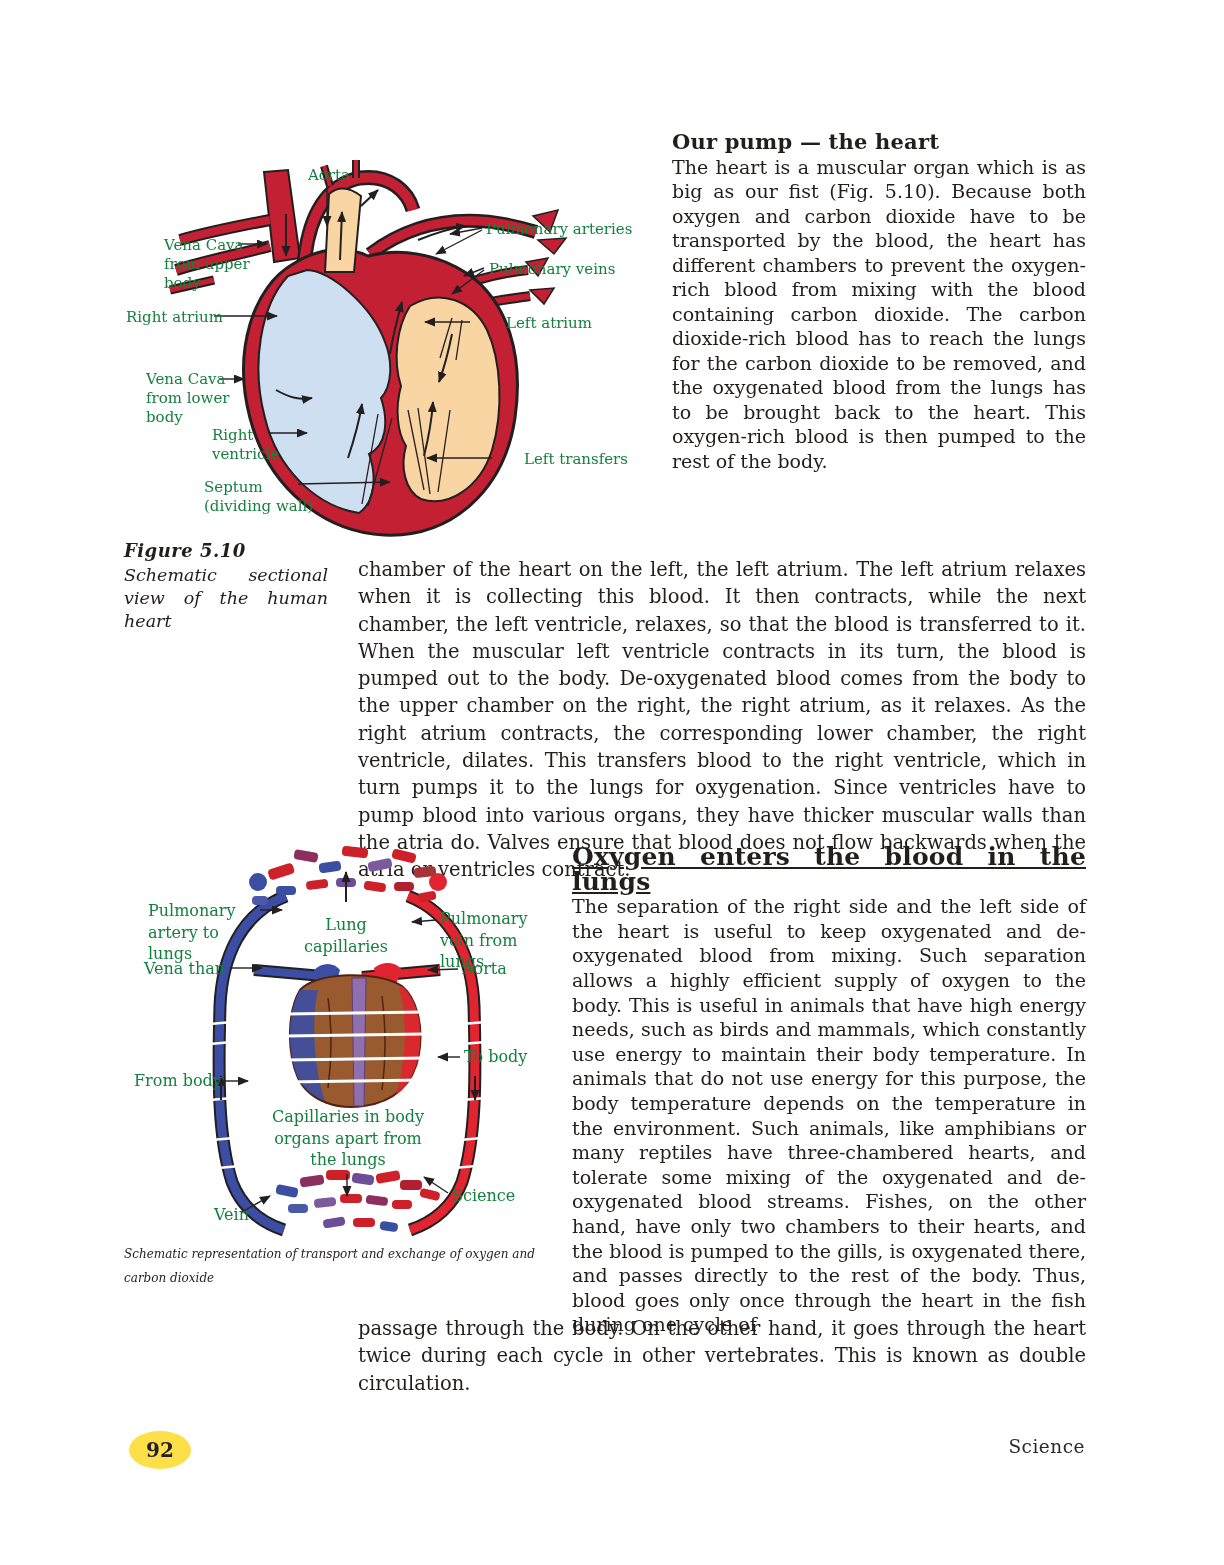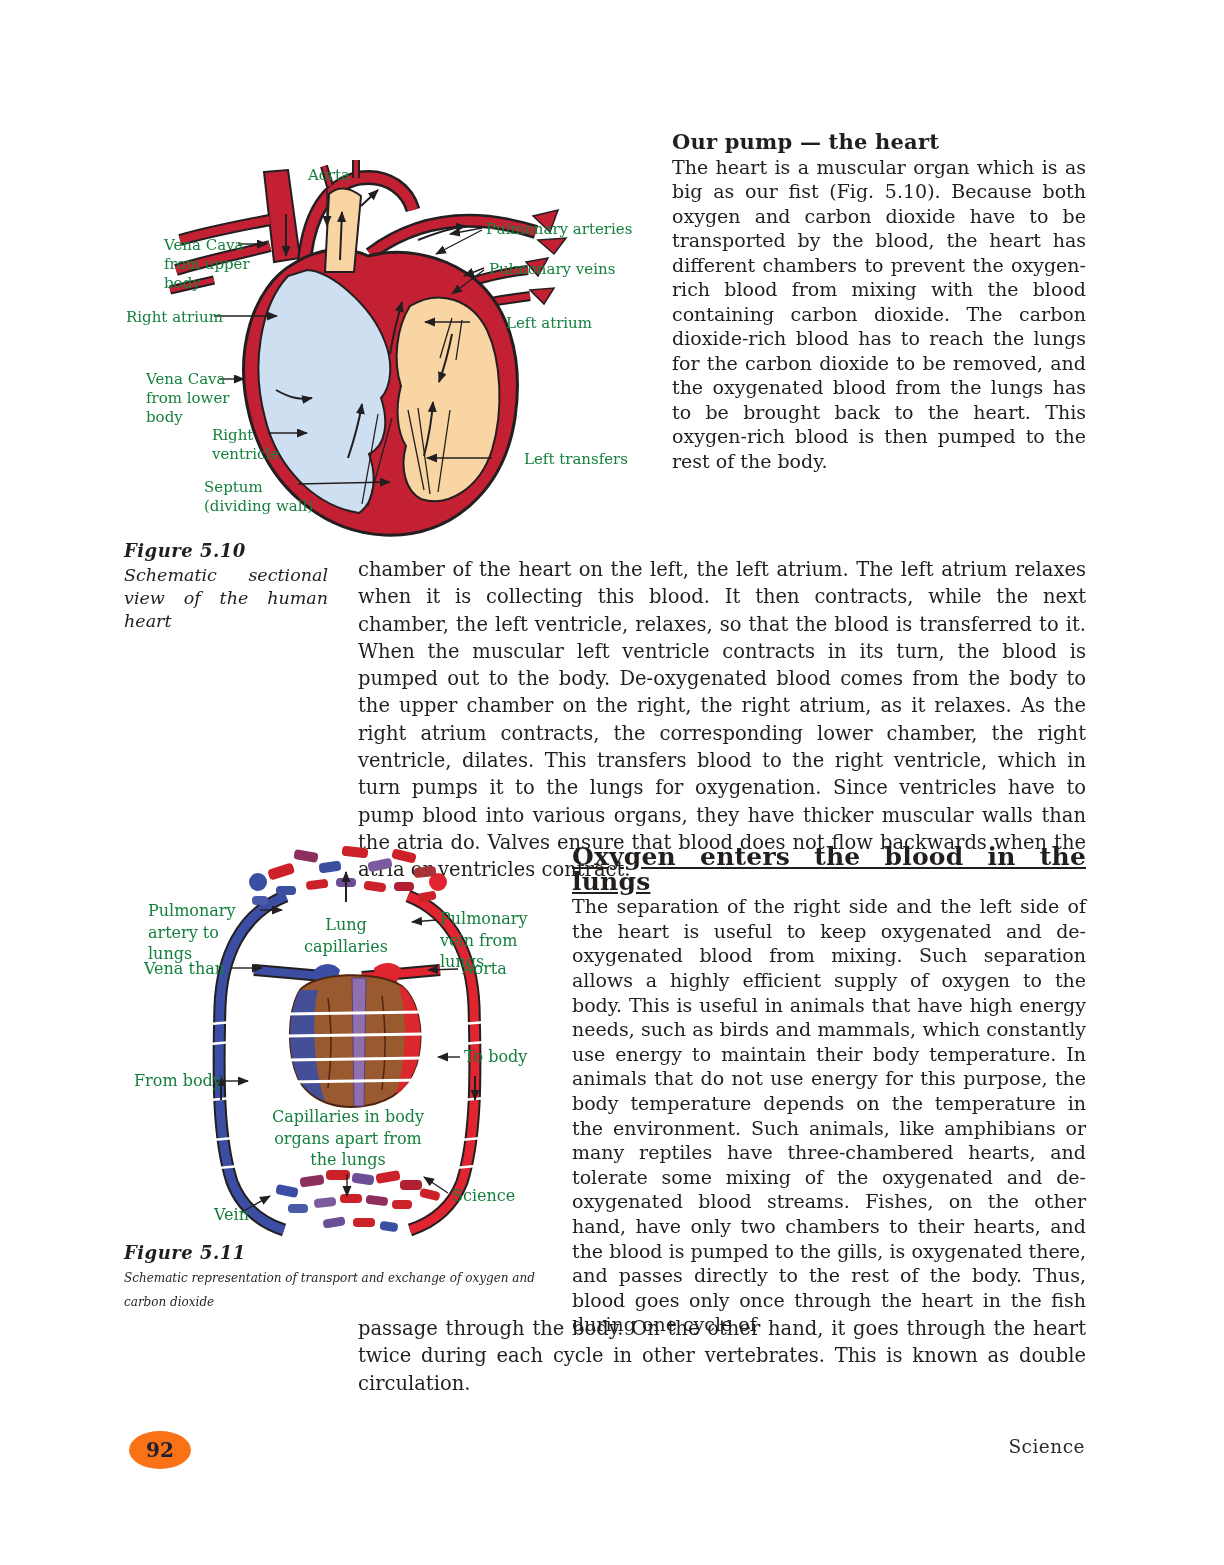--- a/index.html
+++ b/index.html
@@ -21,21 +21,21 @@
   
   .fig{position:absolute;}
   .fig svg{position:absolute;left:0;top:0;}
   .lbl{position:absolute;color:#15803d;white-space:nowrap;}
   .f510 .lbl{font-size:15px;line-height:19px;}
   .f511 .lbl{font-size:16px;line-height:21.5px;}
   .lbl.wrap{white-space:normal;}
   .lbl.ctr{text-align:center;}
   
   .pagenum{position:absolute;left:129px;top:1431px;width:62px;height:38px;border-radius:50%;
-           background:#f97316;text-align:center;line-height:38px;font-size:20px;font-weight:bold;color:#241f2e;}
+           background:#fde047;text-align:center;line-height:38px;font-size:20px;font-weight:bold;color:#241f2e;}
   .science{position:absolute;left:945px;top:1436px;width:140px;text-align:right;font-size:18.5px;letter-spacing:.5px;color:#2b2a28;}
   .yearmark{position:absolute;left:0;top:1493px;width:1224px;text-align:center;font-size:17px;color:#1e1e1e;
             font-family:"DejaVu Sans","Liberation Sans",sans-serif;}
 </style>
 </head>
 <body>
 
 <div class="page">
 
   <div class="fig f510 abs" style="left:118px;top:158px;width:552px;height:390px;">
@@ -257,21 +257,20 @@
     <div class="lbl" style="left:26px;top:120px;">Vena than</div>
     <div class="lbl" style="left:344px;top:120px;">Aorta</div>
     <div class="lbl" style="left:16px;top:232px;">From body</div>
     <div class="lbl" style="left:346px;top:208px;">To body</div>
     <div class="lbl wrap ctr" style="left:147px;top:268px;width:166px;">Capillaries in body organs apart from the lungs</div>
     <div class="lbl" style="left:96px;top:366px;">Vein</div>
     <div class="lbl" style="left:334px;top:347px;">Science</div>
   </div>
 
   <div class="abs cap511" style="left:124px;top:1242px;">
-    <p class="cap-title">Figure 5.11</p>
     <p class="cap-text">Schematic representation of transport and exchange of oxygen and carbon dioxide</p>
   </div>
 
   <div class="abs body-col" style="left:572px;top:845px;width:514px;line-height:24.6px;">
     <p class="h2">Oxygen enters the blood in the lungs</p>
     <p>The separation of the right side and the left side of the heart is useful to keep oxygenated and de-oxygenated blood from mixing. Such separation allows a highly efficient supply of oxygen to the body. This is useful in animals that have high energy needs, such as birds and mammals, which constantly use energy to maintain their body temperature. In animals that do not use energy for this purpose, the body temperature depends on the temperature in the environment. Such animals, like amphibians or many reptiles have three-chambered hearts, and tolerate some mixing of the oxygenated and de-oxygenated blood streams. Fishes, on the other hand, have only two chambers to their hearts, and the blood is pumped to the gills, is oxygenated there, and passes directly to the rest of the body. Thus, blood goes only once through the heart in the fish during one cycle of</p>
   </div>
 
   <div class="abs body-full" style="left:358px;top:1315px;width:728px;">passage through the body. On the other hand, it goes through the heart twice during each cycle in other vertebrates. This is known as double circulation.</div>
 

